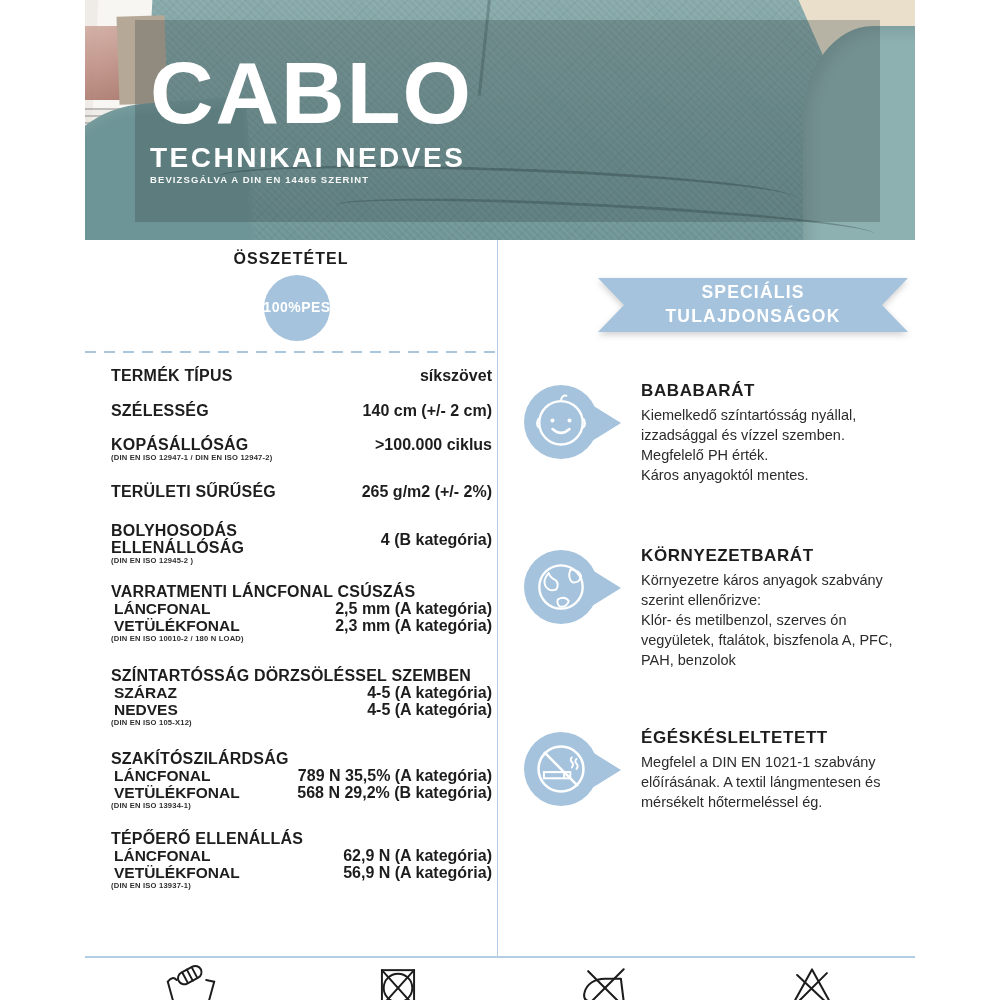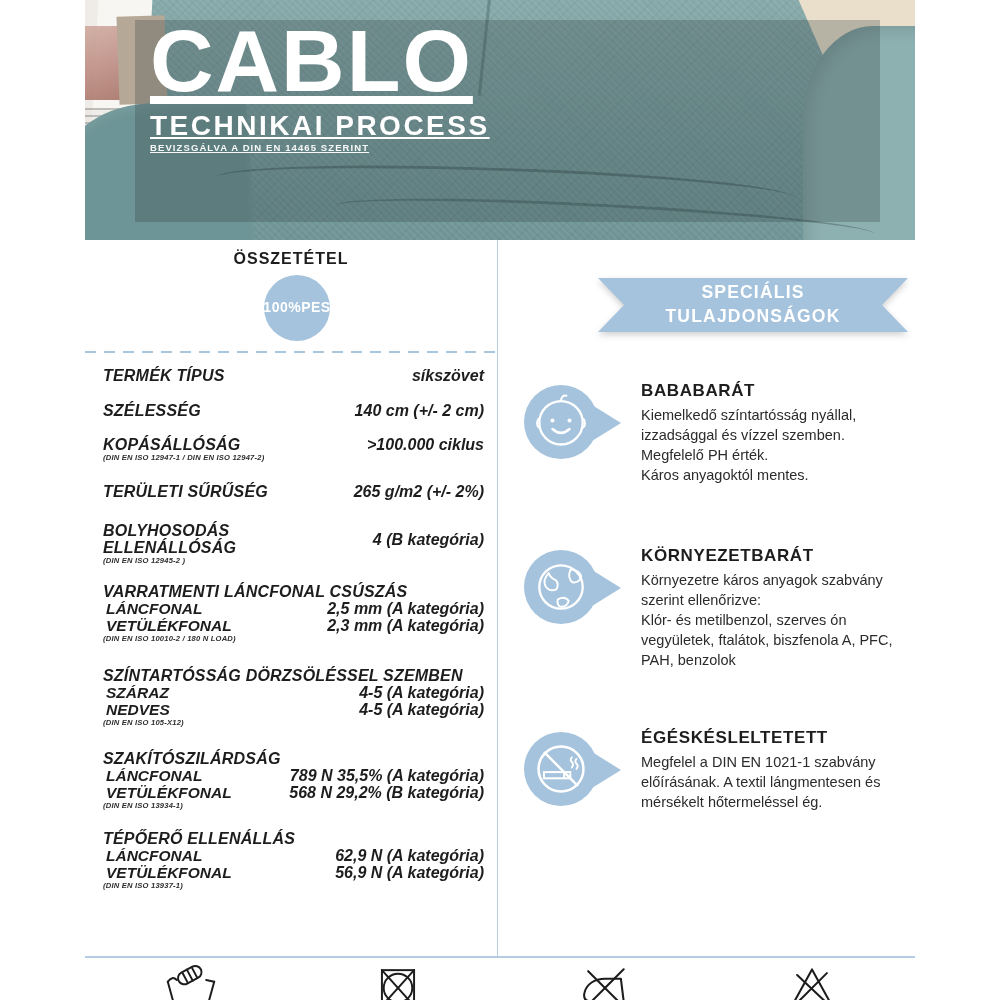--- a/index.html
+++ b/index.html
@@ -24,39 +24,39 @@
           background:repeating-linear-gradient(180deg,#8f8f8d 0 2px,#e8e6e2 2px 7px);}
   .ph-cushion-beige{position:absolute;left:33px;top:16px;width:48px;height:88px;background:#b5a896;transform:rotate(-2deg);}
   .ph-arm-left{position:absolute;left:-24px;top:103px;width:190px;height:150px;background:#6d9496;
           border-top-left-radius:90px 65px;transform:rotate(-4deg);box-shadow:inset 0 6px 10px rgba(255,255,255,.08);}
   .ph-seam-v{position:absolute;left:398px;top:-4px;width:3px;height:100px;background:rgba(40,60,62,.28);transform:rotate(6deg);}
   .ph-seam1{position:absolute;left:130px;top:168px;width:580px;height:46px;border-top:3px solid rgba(33,54,57,.35);
           border-radius:50% / 20px;transform:rotate(2deg);}
   .ph-seam2{position:absolute;left:250px;top:204px;width:540px;height:34px;border-top:3px solid rgba(30,50,52,.30);
           border-radius:50% / 16px;transform:rotate(3deg);}
   .ph-overlay{position:absolute;left:50px;top:20px;width:745px;height:202px;background:rgba(52,63,66,.28);}
-  .ph-title{position:absolute;left:65px;top:16px;z-index:5;color:#fff;text-decoration:underline;}
+  .ph-title{position:absolute;left:65px;top:48px;z-index:5;color:#fff;}
   .t1{font-size:88px;font-weight:bold;line-height:1.02;letter-spacing:2px;}
   .t2{font-size:28px;font-weight:bold;letter-spacing:2.5px;margin-top:4px;}
   .t3{font-size:9.5px;font-weight:bold;letter-spacing:1.1px;opacity:.95;}
 
   
   .columns{position:absolute;left:85px;top:240px;width:830px;height:716px;}
   .left-col{position:absolute;left:0;top:0;width:412px;height:716px;}
   .right-col{position:absolute;left:412px;top:0;width:417px;height:716px;border-left:1.5px solid #b5cde2;}
 
   .comp-heading{position:absolute;top:10px;left:0;width:412px;text-align:center;
                 font-size:16px;font-weight:bold;letter-spacing:1px;}
   .comp-circle{position:absolute;top:35px;left:179px;width:66px;height:66px;border-radius:50%;
                background:#a5c3dd;color:#fff;display:flex;flex-direction:row;align-items:center;
                justify-content:center;font-weight:bold;font-size:14px;line-height:1.25;letter-spacing:.5px;}
   .comp-divider{position:absolute;top:111px;left:0;width:412px;height:2px;
                background:repeating-linear-gradient(90deg,#a9c6df 0 11px,transparent 11px 19px);}
 
-  .spec-table{position:absolute;top:115px;left:0;width:412px;box-sizing:border-box;padding:0 13px 0 18px;font-style:italic;}
+  .spec-table{position:absolute;top:115px;left:8px;width:412px;box-sizing:border-box;padding:0 13px 0 18px;}
   .srow{display:flex;justify-content:space-between;align-items:flex-start;}
   .lab{font-size:16px;font-weight:bold;letter-spacing:.2px;line-height:17px;max-width:238px;}
   .lab.nowrap{max-width:none;white-space:nowrap;}
   .val{font-size:16px;font-weight:bold;line-height:17px;text-align:right;white-space:nowrap;}
   .subrow{display:flex;justify-content:space-between;padding-left:3px;}
   .slab{font-size:15.5px;font-weight:bold;line-height:17px;white-space:nowrap;}
   .note{font-size:7.6px;font-weight:bold;color:#2e2e2e;line-height:10px;letter-spacing:.2px;}
   .mt12{margin-top:12px;} .mt16{margin-top:16px;} .mt17{margin-top:17px;} .mt18{margin-top:18px;}
   .mt19{margin-top:19px;} .mt20{margin-top:20px;} .mt22{margin-top:22px;} .mt23{margin-top:23px;}
 
@@ -97,21 +97,21 @@
     <div class="ph-wall-right"></div>
     <div class="ph-arm-right"></div>
     <div class="ph-cushion-beige"></div>
     <div class="ph-arm-left"></div>
     <div class="ph-seam-v"></div>
     <div class="ph-seam1"></div>
     <div class="ph-seam2"></div>
     <div class="ph-overlay"></div>
     <div class="ph-title">
       <div class="t1">CABLO</div>
-      <div class="t2">TECHNIKAI PROCESS</div>
+      <div class="t2">TECHNIKAI NEDVES</div>
       <div class="t3">BEVIZSGÁLVA A DIN EN 14465 SZERINT</div>
     </div>
   </div>
 
   <div class="columns">
 
     <div class="left-col">
       <div class="comp-heading">ÖSSZETÉTEL</div>
       <div class="comp-circle">
         <span>100%</span>

